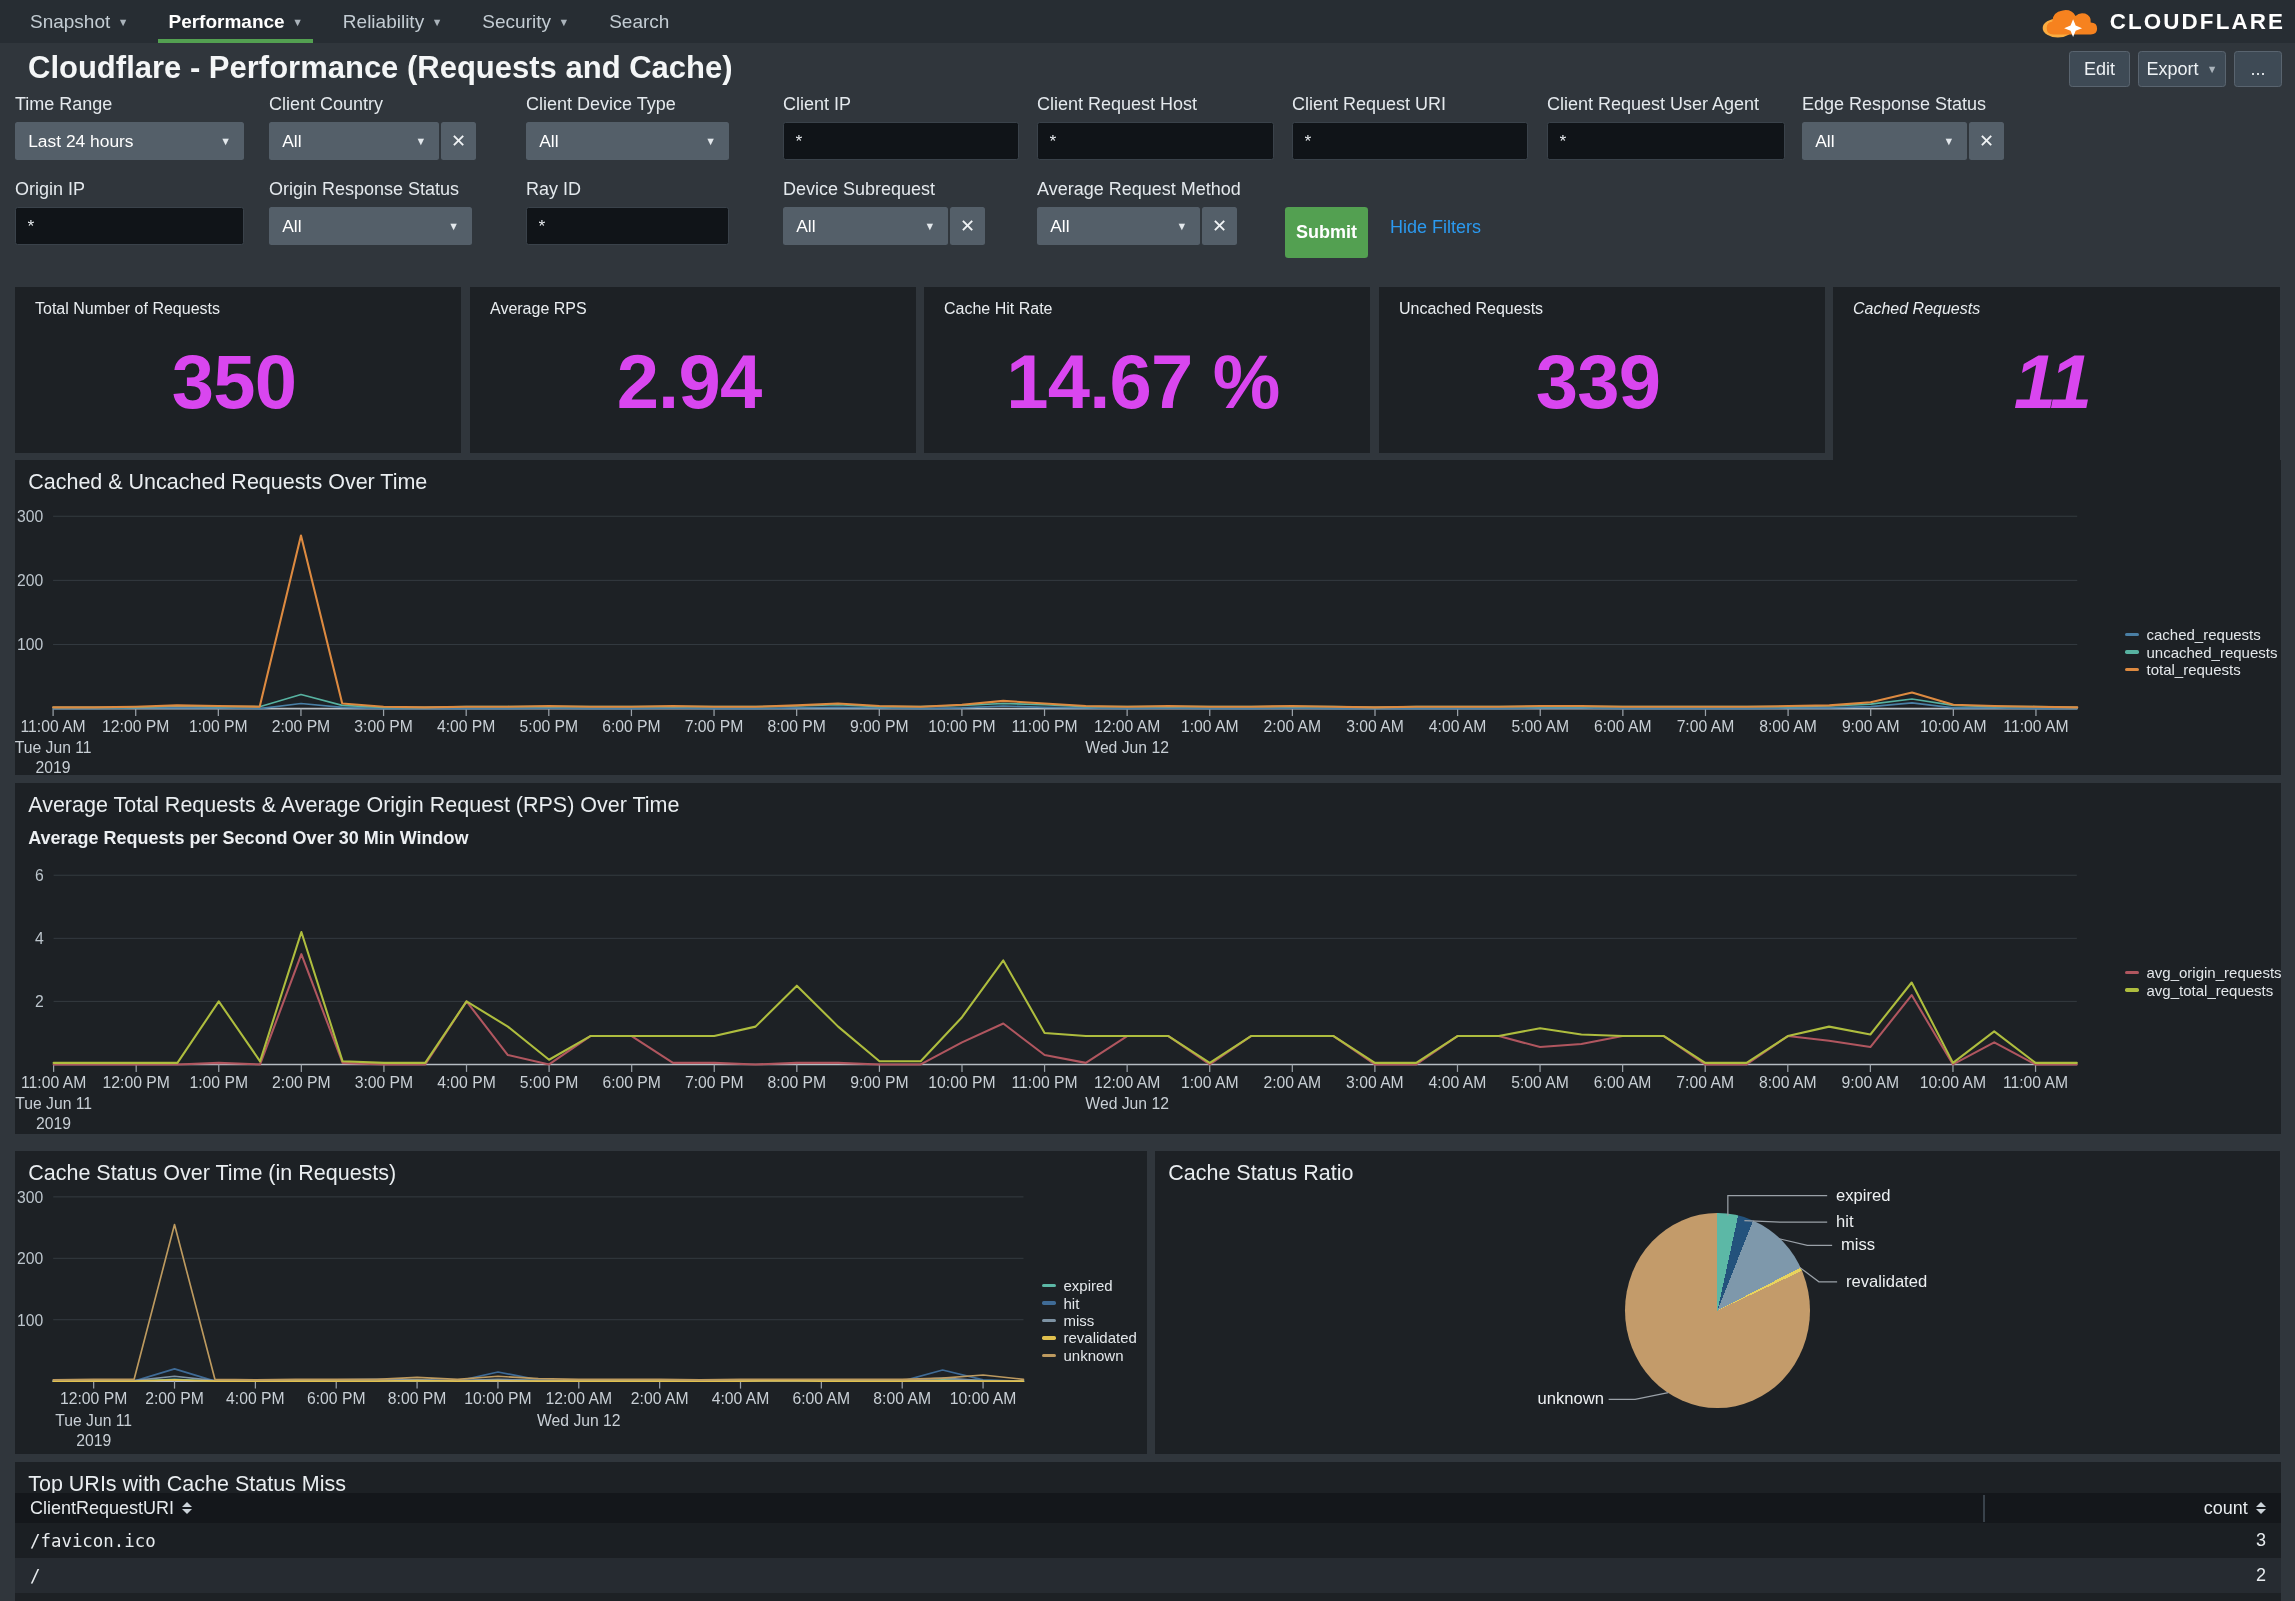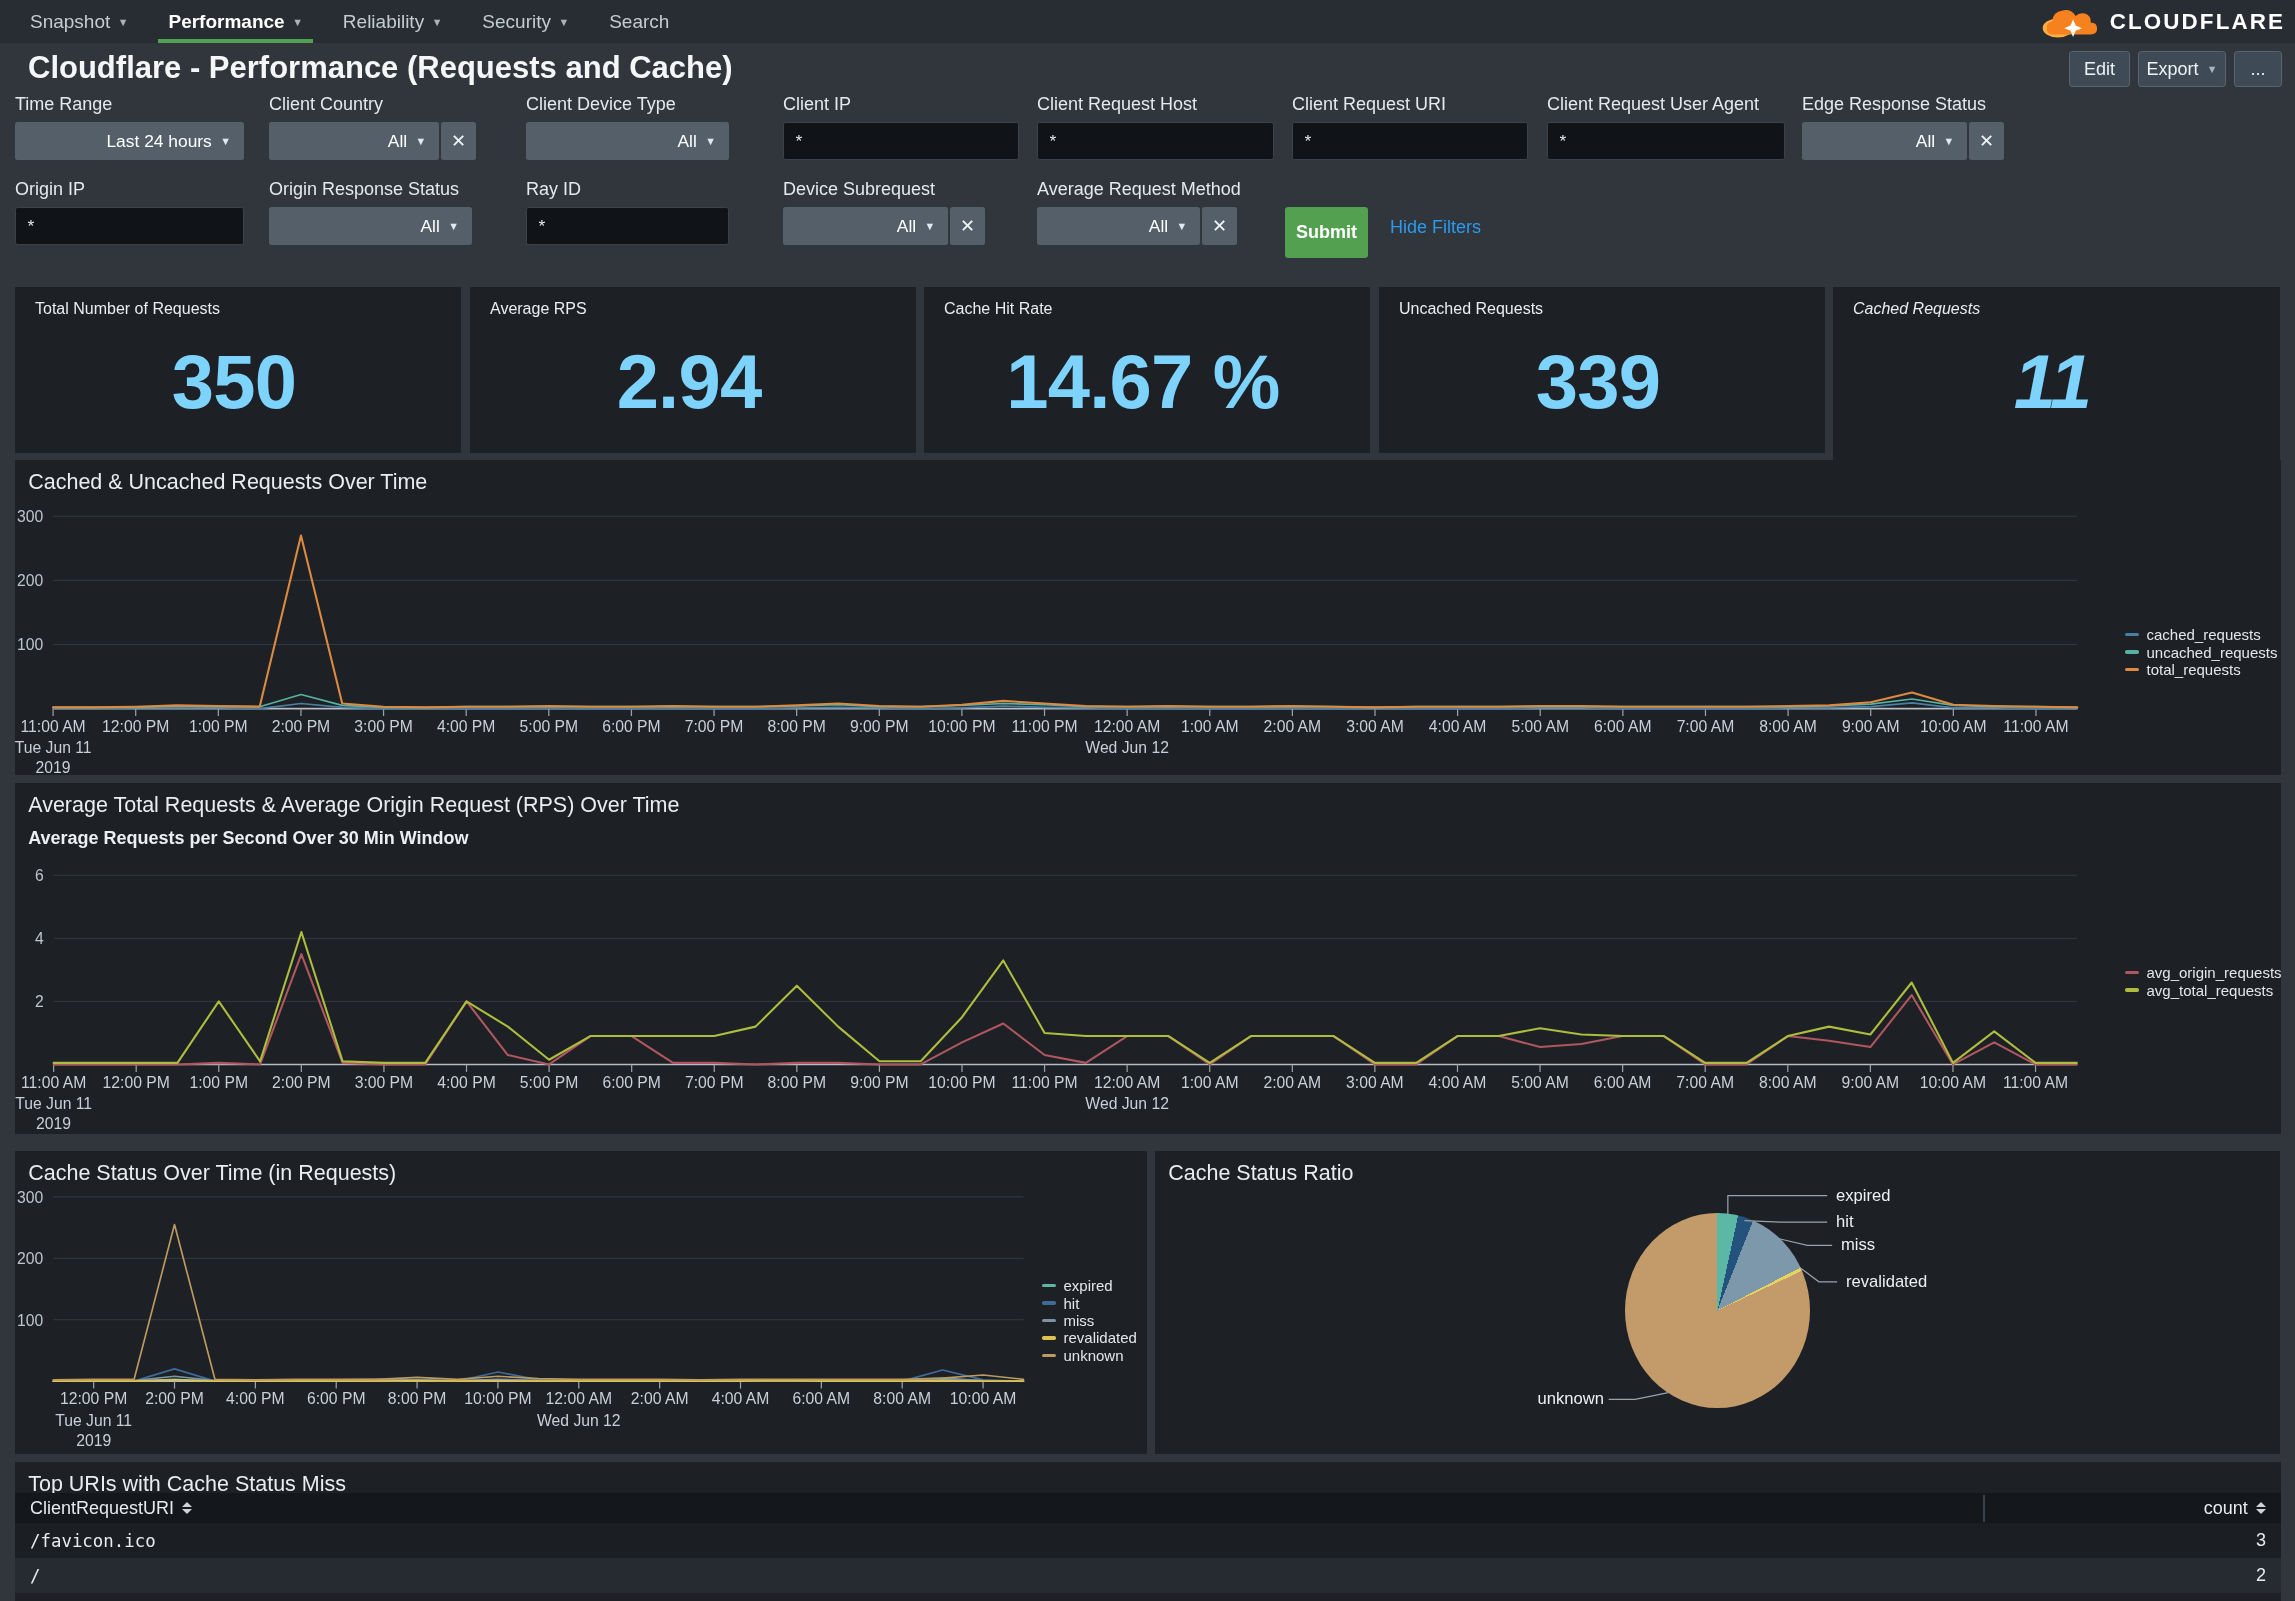--- a/index.html
+++ b/index.html
@@ -22,31 +22,31 @@
 
   
   .page-title { position:absolute; left:28px; top:50px; font-size:31px; font-weight:700; color:#f4f6f7; }
   .hdr-btn { position:absolute; top:51px; height:36px; background:#3e4a55; border:0.8px solid #59646f; border-radius:3.3px; color:#eef2f5; font-size:18px; display:flex; align-items:center; justify-content:center; gap:8.3px; cursor:pointer; }
   .hdr-btn .nav-caret{ margin-left:0; }
 
   
   .filter { position:absolute; }
   .flabel { font-size:18px; color:#e4e9ed; height:23px; margin-bottom:5px; white-space:nowrap; }
   .fctrl { display:flex; height:38px; }
-  .select { flex:1; background:#545f69; border-radius:2.5px; display:flex; align-items:center; justify-content:flex-end; padding:0 13.2px; font-size:17.4px; color:#fff; cursor:pointer; }
+  .select { flex:1; background:#545f69; border-radius:2.5px; display:flex; align-items:center; justify-content:space-between; padding:0 13.2px; font-size:17.4px; color:#fff; cursor:pointer; }
   .sel-caret { font-size:10.8px; color:#e3e8ec; margin-left:8.3px; }
   .xbtn { width:35px; margin-left:1.7px; background:#545f69; border-radius:2.5px; display:flex; align-items:center; justify-content:center; font-size:18px; color:#f0f3f5; cursor:pointer; }
   .tinput { width:100%; height:38px; background:#101418; border:0.8px solid #3a424a; border-radius:2.5px; color:#e8ecef; font-size:17.4px; padding:0 11.6px; font-family:"Liberation Sans",sans-serif; }
   .submit-btn { position:absolute; left:1285px; top:207px; width:83px; height:51px; background:#53a051; border:none; border-radius:3.3px; color:#fff; font-size:18px; font-weight:700; cursor:pointer; }
   .hide-filters { position:absolute; left:1390px; top:217px; font-size:18px; color:#2b9af0; cursor:pointer; }
 
   
   .panel { position:absolute; background:#1d2125; }
   .kpi-label { position:absolute; left:20px; top:13.2px; font-size:16px; color:#e9edf0; }
-  .kpi-value { position:absolute; left:0; right:8px; top:51px; text-align:center; font-size:76px; font-weight:800; color:#7dd3fc; letter-spacing:-0.8px; }
+  .kpi-value { position:absolute; left:0; right:8px; top:51px; text-align:center; font-size:76px; font-weight:800; color:#d946ef; letter-spacing:-0.8px; }
   .chart-title { position:absolute; left:13.2px; top:10px; font-size:21.5px; font-weight:400; color:#e9edf0; }
   .chart-sub { position:absolute; left:13.2px; top:45px; font-size:18px; font-weight:700; color:#eceff2; }
   .line-chart { position:absolute; left:0; top:0; width:100%; height:100%; }
   .line-chart svg text { font-family:"Liberation Sans",sans-serif; }
   .chart-legend { position:absolute; }
   .lg-item { display:flex; align-items:center; gap:7.5px; height:17.4px; cursor:pointer; }
   .lg-swatch { width:14px; height:3.3px; border-radius:1.7px; flex:none; }
   .lg-text { font-size:15px; color:#e3e7ea; white-space:nowrap; }
 
   

